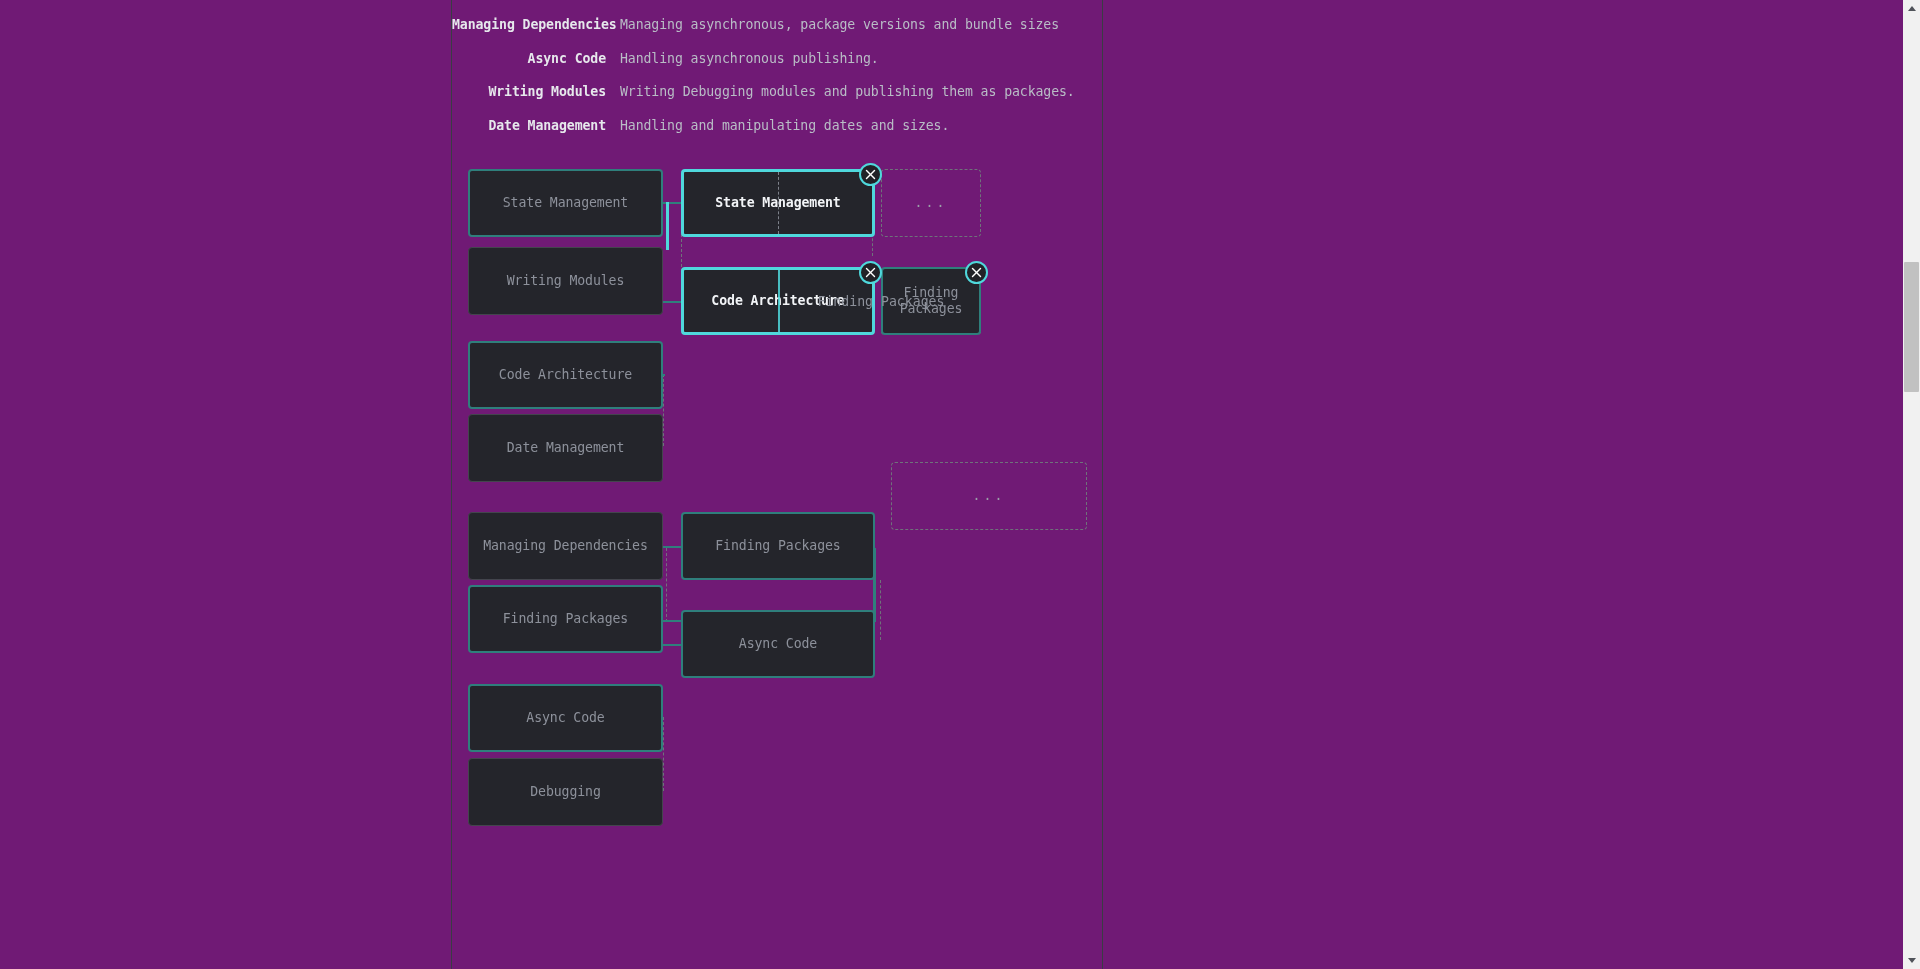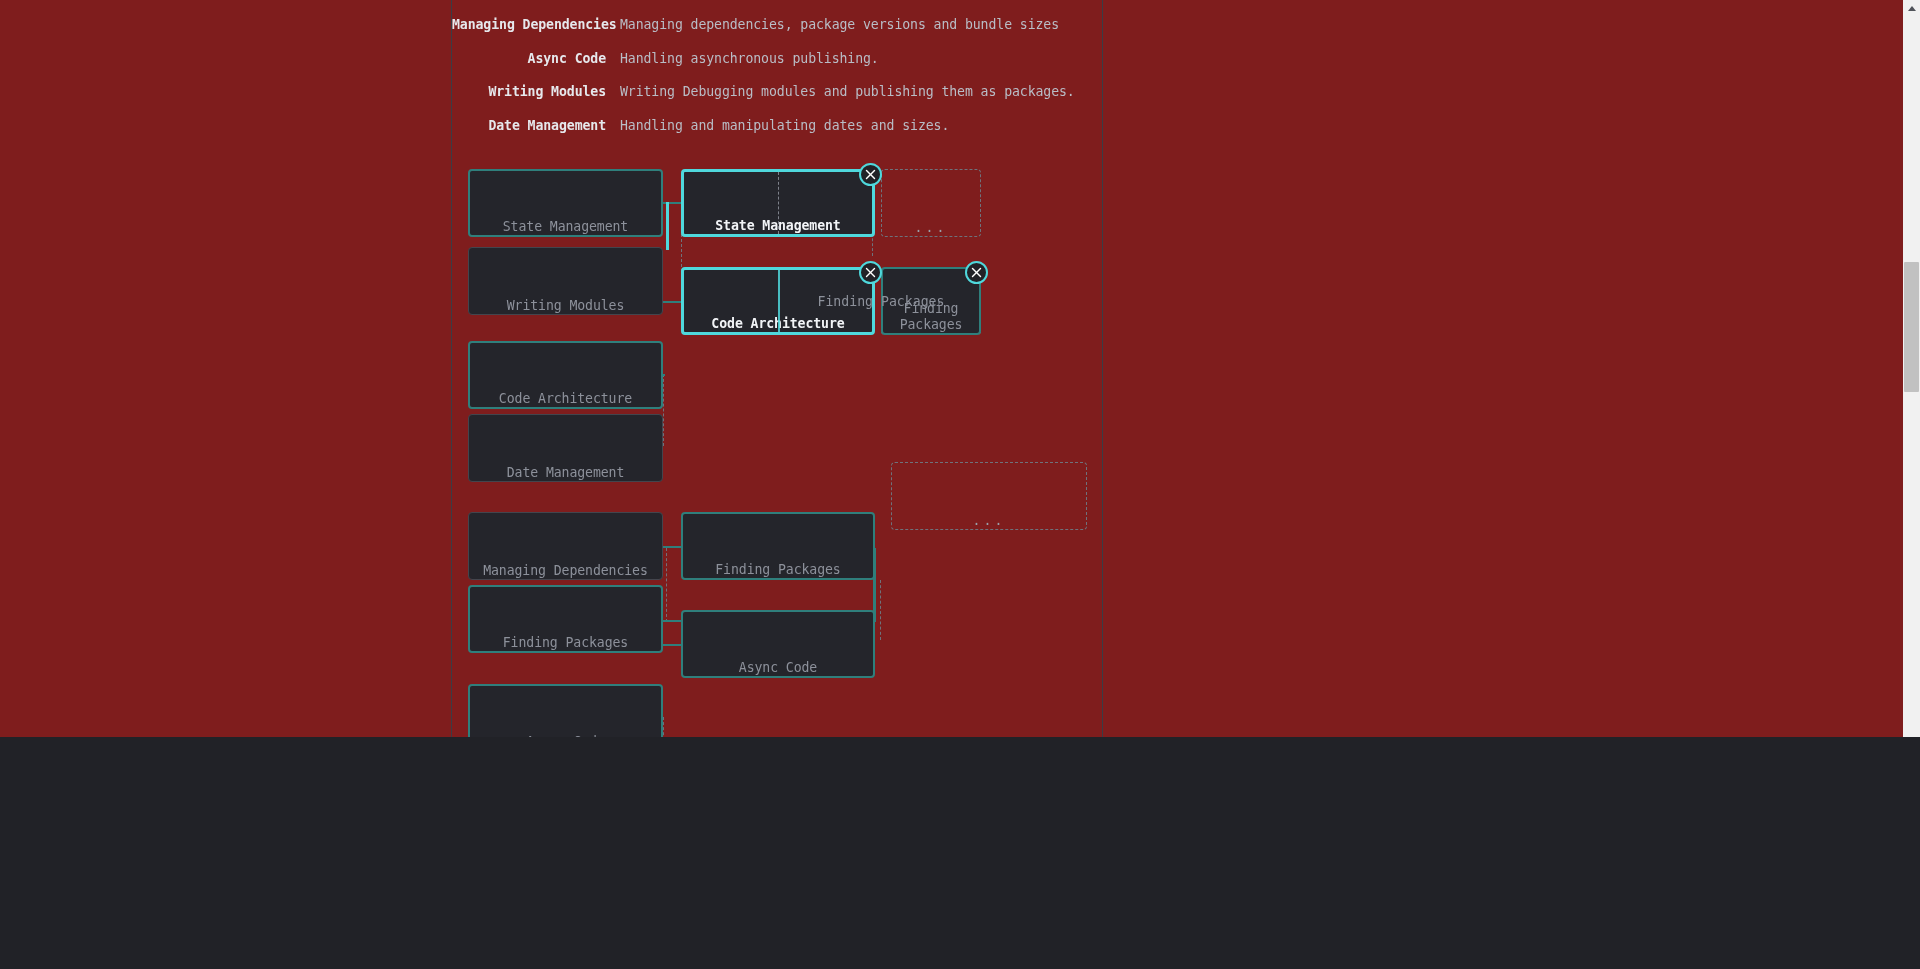--- a/index.html
+++ b/index.html
@@ -14,22 +14,22 @@
 
   body {
     font-family: "DejaVu Sans Mono", "Liberation Mono", monospace;
     color: #c9ccd3;
   }
 
   
   #page {
     position: relative;
     width: 1920px;
-    height: 737px;
-    background: #7f1d1d;
+    height: 969px;
+    background: #701a75;
     overflow: hidden;
   }
 
   
   #content-column {
     position: absolute;
     left: 451px;
     top: 0;
     width: 652px;
     height: 969px;
@@ -73,21 +73,21 @@
     left: 0;
     top: 160px;
     width: 100%;
     height: 809px;
   }
 
   
   .card {
     position: absolute;
     display: flex;
-    align-items: flex-end;
+    align-items: center;
     justify-content: center;
     font-size: 13.2px;
     border-radius: 4px;
     background: #24252b;
     letter-spacing: -0.1px;
     text-align: center;
     line-height: 1.2;
   }
 
   
@@ -221,21 +221,21 @@
 
     <div id="definition-list">
 
       <div class="def-row">
         
         
       </div>
 
       <div class="def-row">
         <div class="def-term">Managing Dependencies</div>
-        <div class="def-desc">Managing dependencies, package versions and bundle sizes</div>
+        <div class="def-desc">Managing asynchronous, package versions and bundle sizes</div>
       </div>
 
       <div class="def-row">
         <div class="def-term">Async Code</div>
         <div class="def-desc">Handling asynchronous publishing.</div>
       </div>
 
       <div class="def-row">
         <div class="def-term">Writing Modules</div>
         <div class="def-desc">Writing Debugging modules and publishing them as packages.</div>
@@ -293,20 +293,23 @@
       </div>
 
       <div class="card prompt" style="top:425px;">
         <span>Finding Packages</span>
       </div>
 
       <div class="card prompt" style="top:524px;">
         <span>Async Code</span>
       </div>
 
+      <div class="card prompt muted" style="top:598px;">
+        <span>Debugging</span>
+      </div>
 
       <div class="card answer" style="top:352px;">
         <span>Finding Packages</span>
       </div>
 
       <div class="card answer" style="top:450px;">
         <span>Async Code</span>
       </div>
 
       <div class="card dropzone" style="left:429px; top:9px; width:100px; height:68px;">

